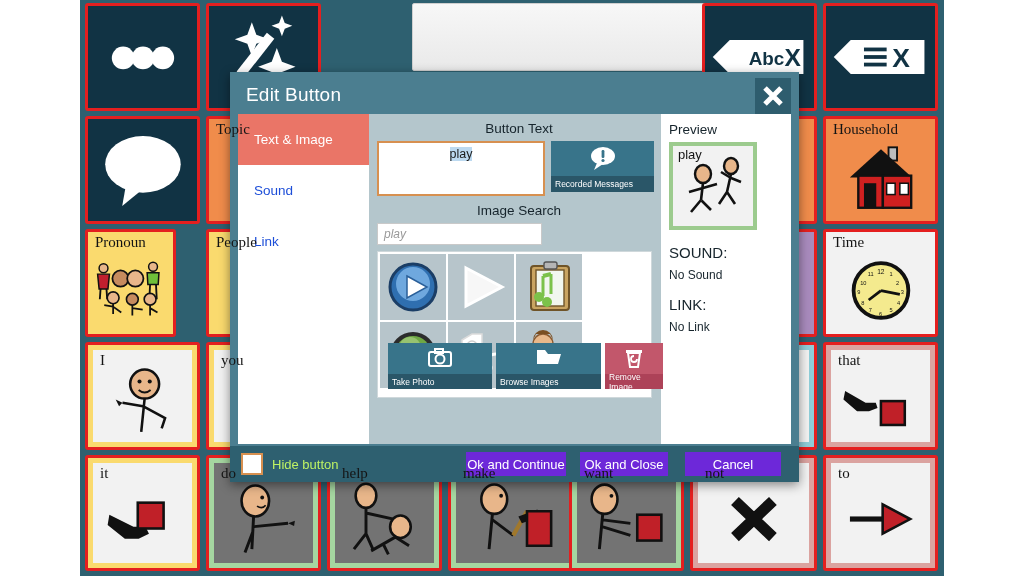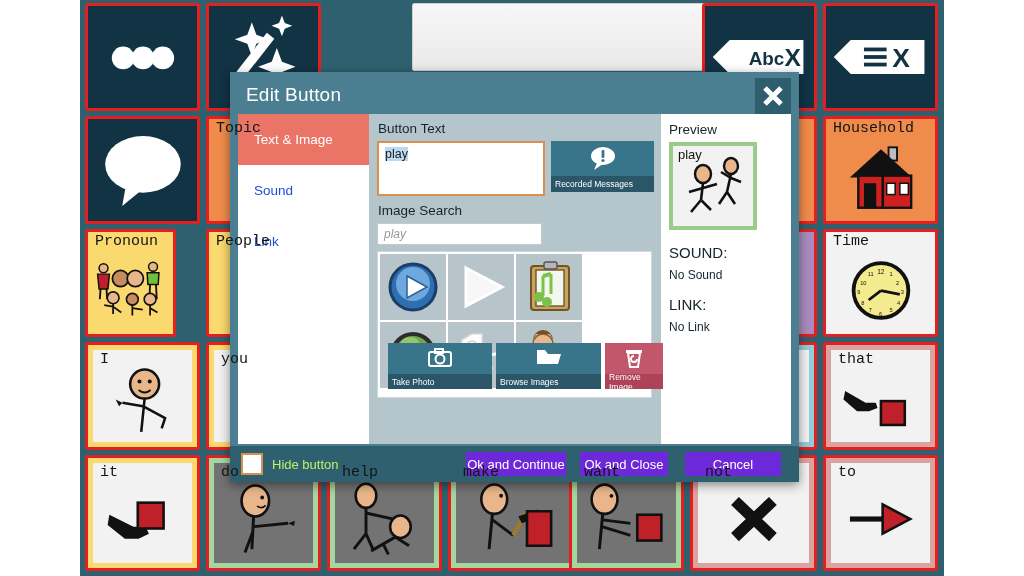--- a/index.html
+++ b/index.html
@@ -25,21 +25,21 @@
   }
   .cell .inner{
     position:absolute;inset:0;
     box-sizing:border-box;
     display:flex;flex-direction:column;
     align-items:center;justify-content:center;
   }
   .cell .cap{
     position:absolute;left:7px;top:2px;
     font-size:15px;color:#141414;
-    font-family:Liberation Mono, monospace;
+    font-family:Liberation Serif, serif;
     line-height:1.1;
     z-index:3;
     white-space:nowrap;
   }
   .art{position:absolute;inset:0;}
   .art svg{width:100%;height:100%;display:block;}
 
   
   .c-dark   {background:#113344;}
   .c-orange {background:#f08c4b;}
@@ -86,21 +86,21 @@
     position:absolute;left:0;top:0;width:131px;height:330px;background:#ffffff;
   }
   .nav-item{
     height:51px;display:flex;align-items:center;
     padding-left:16px;box-sizing:border-box;
     font-size:13.5px;color:#1d4ed8;cursor:pointer;
   }
   .nav-item.active{background:#ea7567;color:#ffffff;}
 
   
-  #center-col{position:absolute;left:139px;top:0;width:283px;height:356px;}
+  #center-col{position:absolute;left:139px;top:0;width:283px;height:356px;text-align:center;}
   .fld-label{font-size:13.5px;color:#16242c;margin:7px 0 5px 1px;}
   #button-text-row{display:flex;gap:6px;align-items:flex-start;}
   #button-text-input{
     width:168px;height:55px;background:#ffffff;
     border:2px solid #d79050;box-sizing:border-box;
     padding:4px 6px;font-size:12.5px;color:#111;
   }
   #button-text-input .sel{background:#bcd9f0;color:#1b1b1b;}
   #recorded-messages{
     width:103px;height:51px;background:#38748a;position:relative;cursor:pointer;

